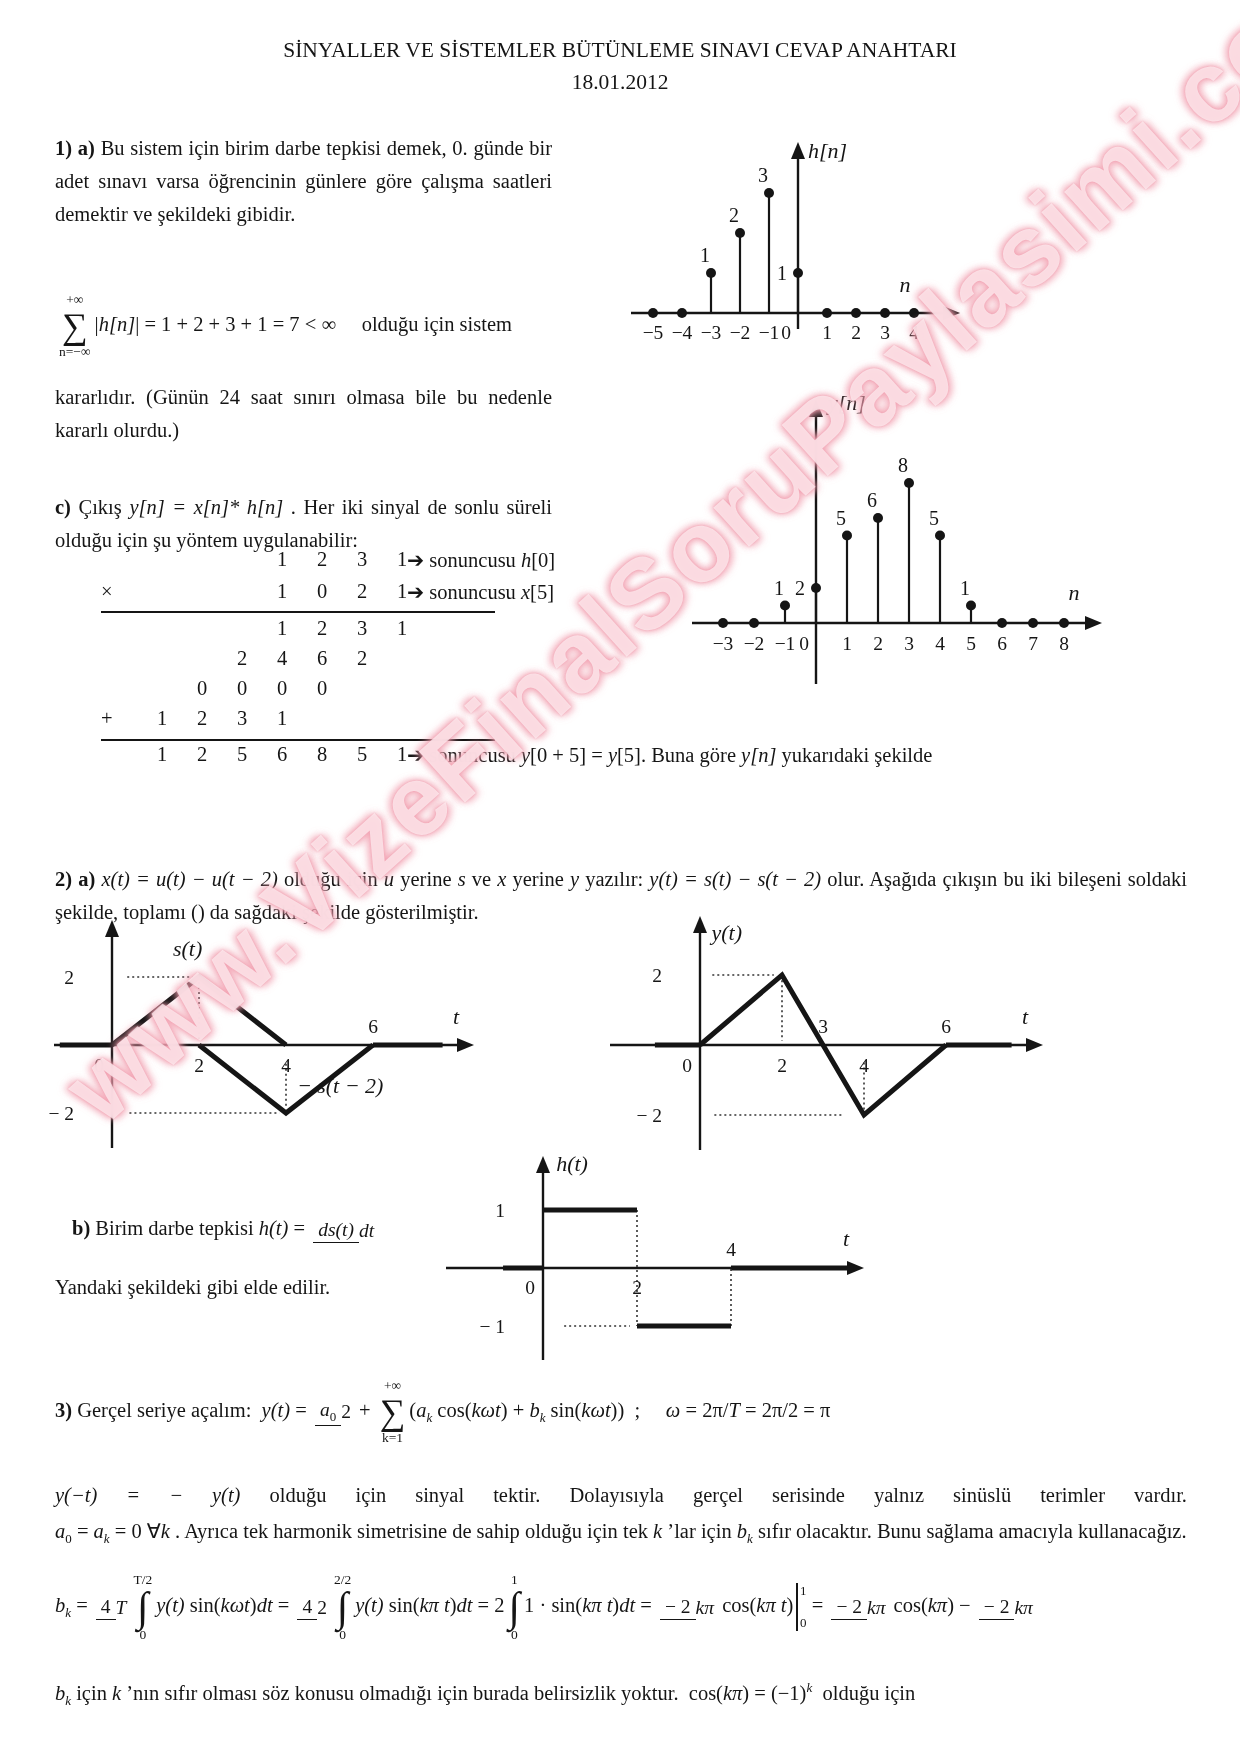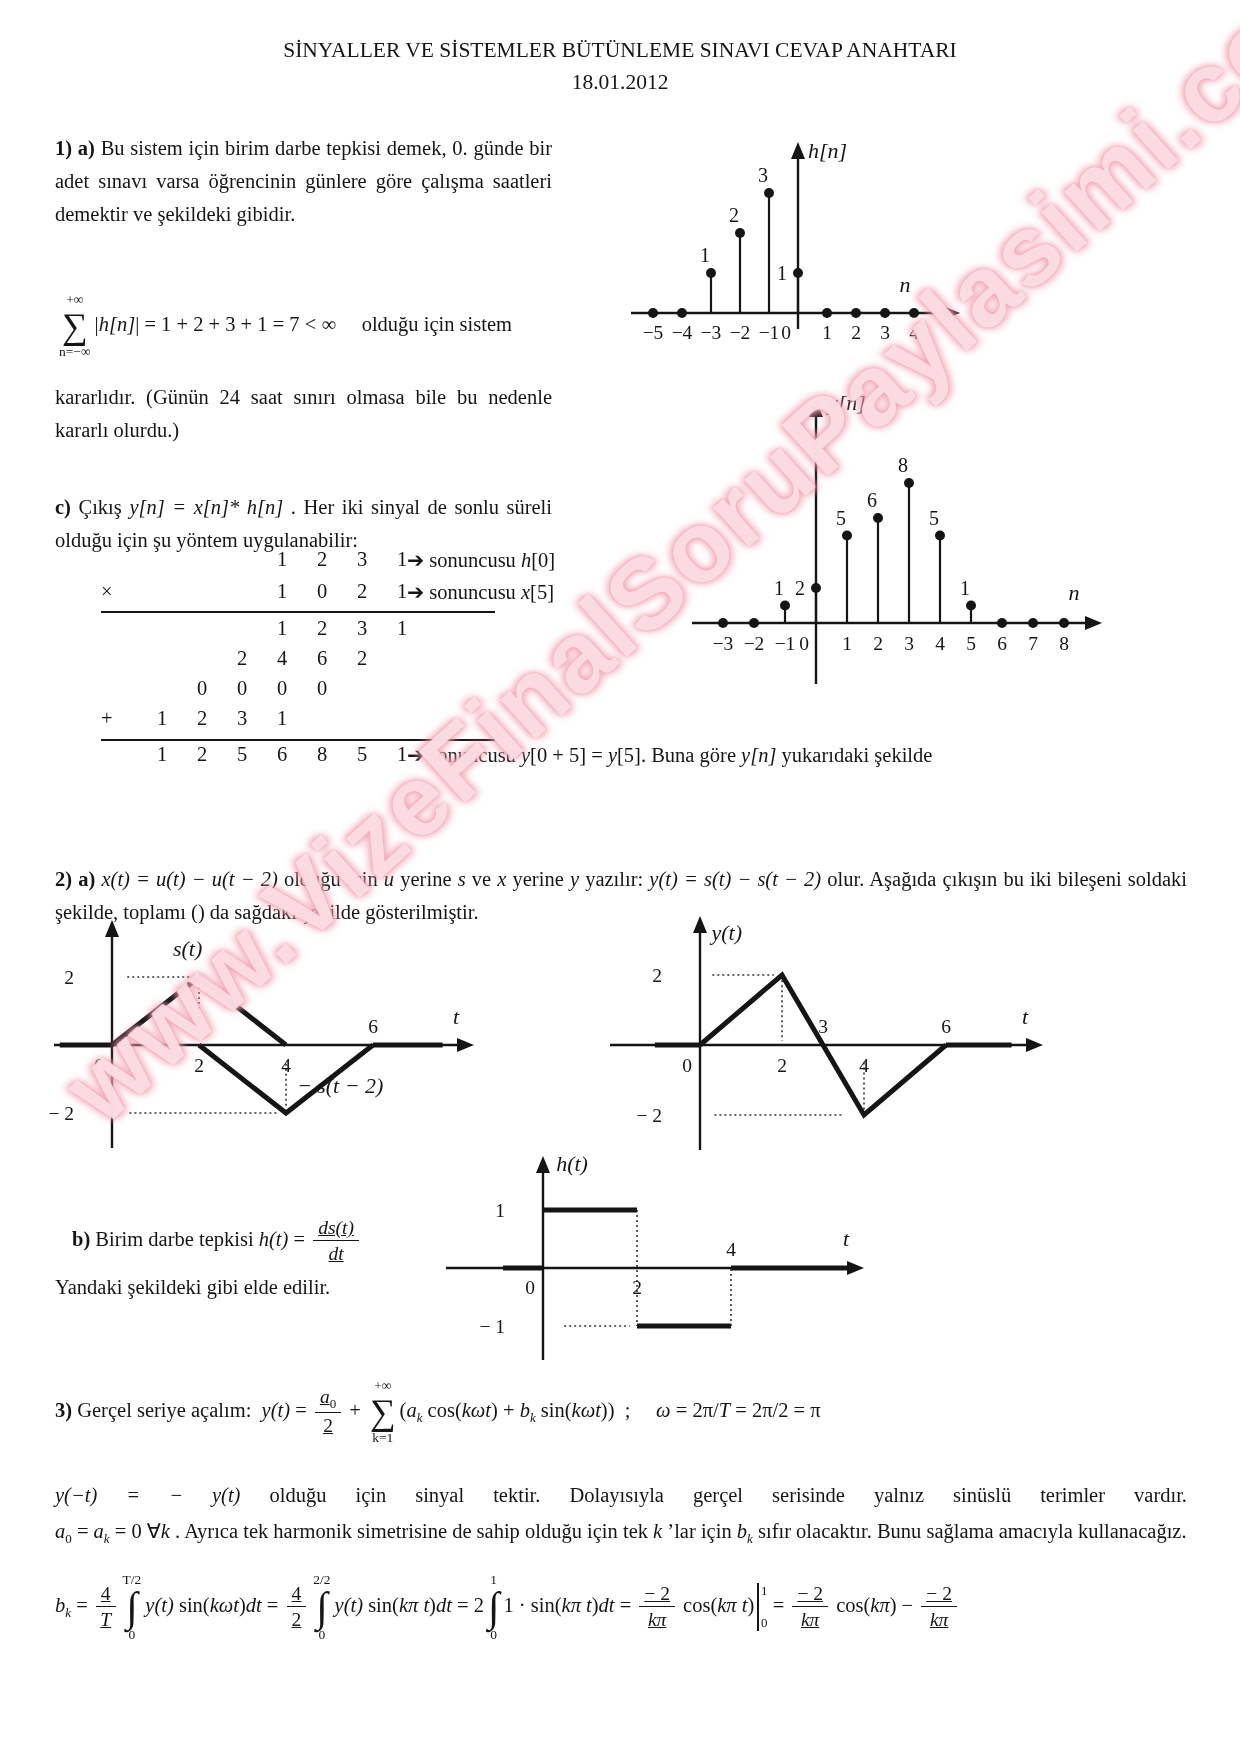--- a/index.html
+++ b/index.html
@@ -12,22 +12,22 @@
     color:rgba(255,255,255,0.62);
     text-shadow:0 0 2px rgba(242,158,175,.85),0 0 8px rgba(242,158,175,.65),
       3px 3px 7px rgba(242,158,175,.6),-3px -3px 7px rgba(242,158,175,.6);}
   .title{position:absolute;width:100%;text-align:center;font-weight:normal;font-size:21.5px;}
   .para{position:absolute;font-size:20.5px;line-height:1.62;text-align:justify;}
   .eqline{position:absolute;font-size:20.5px;white-space:pre;line-height:1.25;}
   .jlast{text-align-last:justify;}
   .it{font-style:italic;}
   .bd{font-weight:bold;}
   sup,sub{font-size:13px;}
-  .frac{display:inline-flex;flex-direction:column;align-items:center;vertical-align:middle;
-        margin:0 3px;font-size:19.5px;line-height:1.25;text-align:center;text-decoration:underline;}
+  .frac{display:inline-flex;flex-direction:row;align-items:center;vertical-align:middle;
+        margin:0 3px;font-size:19.5px;line-height:1.25;text-align:center;}
   .frac .num{border-bottom:1.6px solid #151515;padding:0 5px 0px;}
   .frac .den{padding-top:1px;}
   .bigop{display:inline-flex;flex-direction:column;align-items:center;vertical-align:middle;
          line-height:1;margin:0 4px;}
   .bigop .lim{font-size:13.5px;line-height:1.15;}
   .bigop .op{font-size:36px;line-height:1.02;}
   .bigop .intop{font-size:42px;line-height:0.95;}
   .evbar{display:inline-flex;align-items:center;vertical-align:middle;margin-left:3px;}
   .evbar .vl{width:1.8px;height:48px;background:#151515;}
   .evlims{display:inline-flex;flex-direction:column;justify-content:space-between;height:48px;
@@ -267,16 +267,17 @@
         <text x="199" y="152" class="tick" text-anchor="middle">2</text>
         <text x="293" y="114" class="tick" text-anchor="middle">4</text>
         <text x="67" y="75" class="tick" text-anchor="end">1</text>
         <text x="67" y="191" class="tick" text-anchor="end">− 1</text>
       </svg>
 
     <div class="eqline" style="left:55px;top:1378px"><span class="bd">3) </span><span>Gerçel seriye açalım:  </span><span class="it">y(t)</span><span> = </span><span class="frac"><span class="num"><span class="it">a</span><sub>0</sub></span><span class="den"><span>2</span></span></span><span> + </span><span class="bigop"><span class="lim">+∞</span><span class="op">∑</span><span class="lim">k=1</span></span><span>(</span><span class="it">a</span><sub class="it">k</sub><span> cos(</span><span class="it">kωt</span><span>) + </span><span class="it">b</span><sub class="it">k</sub><span> sin(</span><span class="it">kωt</span><span>))  ;     </span><span class="it">ω</span><span> = 2π/</span><span class="it">T</span><span> = 2π/2 = π</span></div>
     <p class="para jlast" style="left:55px;top:1458px;width:1132px"><span class="it">y(−t) = − y(t)</span><span>     olduğu için sinyal tektir. Dolayısıyla gerçel serisinde yalnız sinüslü terimler vardır.</span></p>
     <p class="para" style="left:55px;top:1494px;width:1132px"><span class="it">a</span><sub>0</sub><span> = </span><span class="it">a</span><sub class="it">k</sub><span> = 0   ∀</span><span class="it">k</span><span> . Ayrıca tek harmonik simetrisine de sahip olduğu için tek </span><span class="it">k</span><span> ’lar için </span><span class="it">b</span><sub class="it">k</sub><span> sıfır olacaktır. Bunu sağlama amacıyla kullanacağız.</span></p>
     <div class="eqline" style="left:55px;top:1572px"><span class="it">b</span><sub class="it">k</sub><span> = </span><span class="frac"><span class="num"><span>4</span></span><span class="den"><span class="it">T</span></span></span><span class="bigop"><span class="lim">T/2</span><span class="op intop">∫</span><span class="lim">0</span></span><span class="it">y(t)</span><span> sin(</span><span class="it">kωt</span><span>)</span><span class="it">dt</span><span> = </span><span class="frac"><span class="num"><span>4</span></span><span class="den"><span>2</span></span></span><span class="bigop"><span class="lim">2/2</span><span class="op intop">∫</span><span class="lim">0</span></span><span class="it">y(t)</span><span> sin(</span><span class="it">kπ t</span><span>)</span><span class="it">dt</span><span> = 2</span><span class="bigop"><span class="lim">1</span><span class="op intop">∫</span><span class="lim">0</span></span><span>1 · sin(</span><span class="it">kπ t</span><span>)</span><span class="it">dt</span><span> = </span><span class="frac"><span class="num"><span>− 2</span></span><span class="den"><span class="it">kπ</span></span></span><span> cos(</span><span class="it">kπ t</span><span>)</span><span class="evbar"><span class="vl"></span><span class="evlims"><span>1</span><span>0</span></span></span><span> = </span><span class="frac"><span class="num"><span>− 2</span></span><span class="den"><span class="it">kπ</span></span></span><span> cos(</span><span class="it">kπ</span><span>) − </span><span class="frac"><span class="num"><span>− 2</span></span><span class="den"><span class="it">kπ</span></span></span></div>
+    <div class="eqline" style="left:55px;top:1680px"><span class="it">b</span><sub class="it">k</sub><span> için </span><span class="it">k</span><span> ’nın sıfır olması söz konusu olmadığı için burada belirsizlik yoktur.  </span><span>cos(</span><span class="it">kπ</span><span>) = (−1)</span><sup class="it">k</sup><span>  olduğu için</span></div>
 
   </div>
   <div class="watermark">www.VizeFinalSoruPaylasimi.com</div>
 </div>
 
 </body></html>

